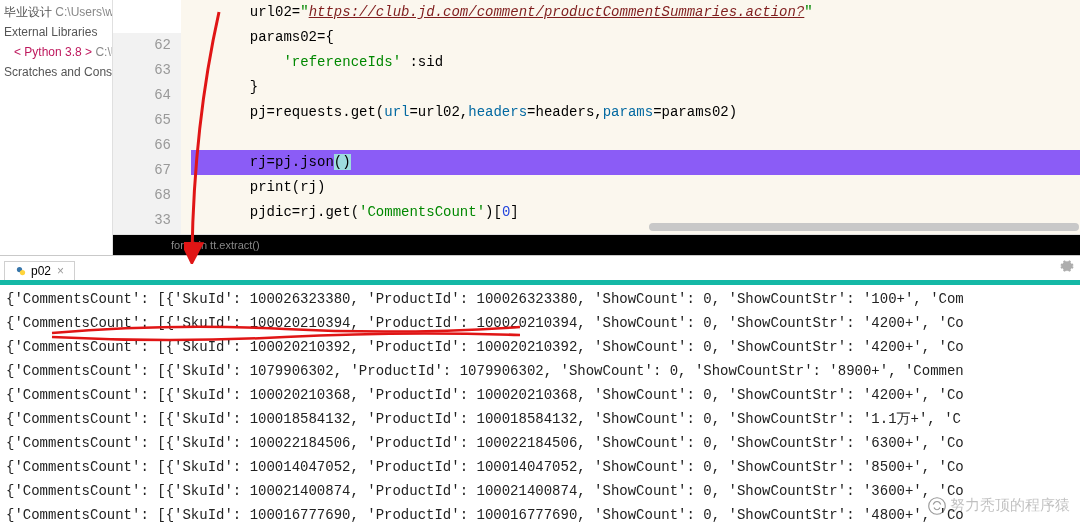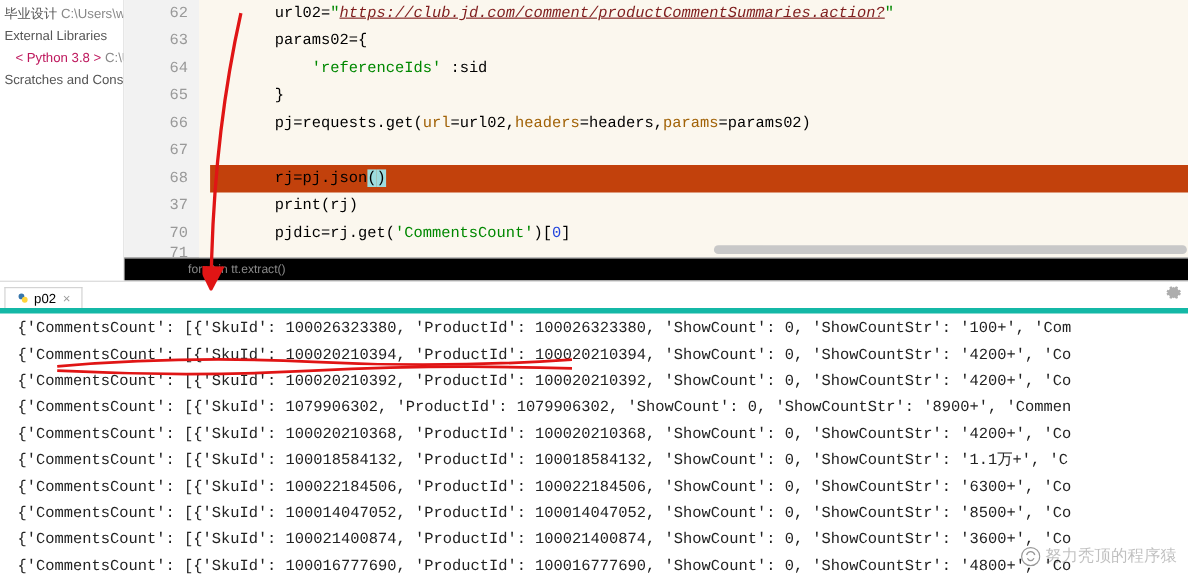--- a/index.html
+++ b/index.html
@@ -56,36 +56,37 @@
     display: flex;
     overflow: hidden;
   }
   .gutter {
     width: 58px;
     background: #f2f2f2;
     text-align: right;
     color: #999;
     font-size: 14px;
     padding-right: 10px;
+    margin-top: 33px;
   }
   .code {
     flex: 1;
     background: #fbf7ee;
     padding-left: 10px;
     position: relative;
   }
   .code-line, .gutter-line {
     height: 25px;
     line-height: 25px;
     white-space: pre;
   }
-  .caret-line { background: #c2410c; }
+  .caret-line { background: #8b5cf6; }
   .str { color: #008800; font-weight: 500; }
   .url-str { color: #7f1d1d; font-style: italic; text-decoration: underline; }
-  .kw-arg { color: #a16207; }
+  .kw-arg { color: #0369a1; }
   .num { color: #2244dd; }
   .paren-hi { background: #9ddcde; }
   .breadcrumb {
     height: 20px;
     line-height: 20px;
     font-family: "Segoe UI", sans-serif;
     font-size: 11px;
     color: #888;
     padding-left: 58px;
     background: #000000;
@@ -129,21 +130,21 @@
     display:inline-block;
   }
   .gear {
     position: absolute;
     right: 6px; top: 3px;
     width: 14px; height: 14px;
     opacity: 0.6;
   }
   .console {
     flex: 1;
-    padding: 2px 16px;
+    padding: 2px 6px;
     font-size: 14px;
     line-height: 24px;
     white-space: nowrap;
     overflow: hidden;
     color: #222;
     position: relative;
   }
   .console-line {
     white-space: pre;
   }
@@ -213,21 +214,21 @@
     <div class="editor">
       <div class="code-area">
         <div class="gutter">
           <div class="gutter-line">62</div>
           <div class="gutter-line">63</div>
           <div class="gutter-line">64</div>
           <div class="gutter-line">65</div>
           <div class="gutter-line">66</div>
           <div class="gutter-line">67</div>
           <div class="gutter-line">68</div>
-          <div class="gutter-line">37</div>
+          <div class="gutter-line">33</div>
           <div class="gutter-line">70</div>
           <div class="gutter-line" style="height:12px;line-height:12px;">71</div>
         </div>
         <div class="code">
           <div class="code-line">       <span>url02=</span><span class="str">"</span><span class="url-str">https://club.jd.com/comment/productCommentSummaries.action?</span><span class="str">"</span></div>
           <div class="code-line">       <span>params02={</span></div>
           <div class="code-line">       <span>    </span><span class="str">'referenceIds'</span><span> :sid</span></div>
           <div class="code-line">       <span>}</span></div>
           <div class="code-line">       <span>pj=requests.get(</span><span class="kw-arg">url</span><span>=url02,</span><span class="kw-arg">headers</span><span>=headers,</span><span class="kw-arg">params</span><span>=params02)</span></div>
           <div class="code-line"></div>

